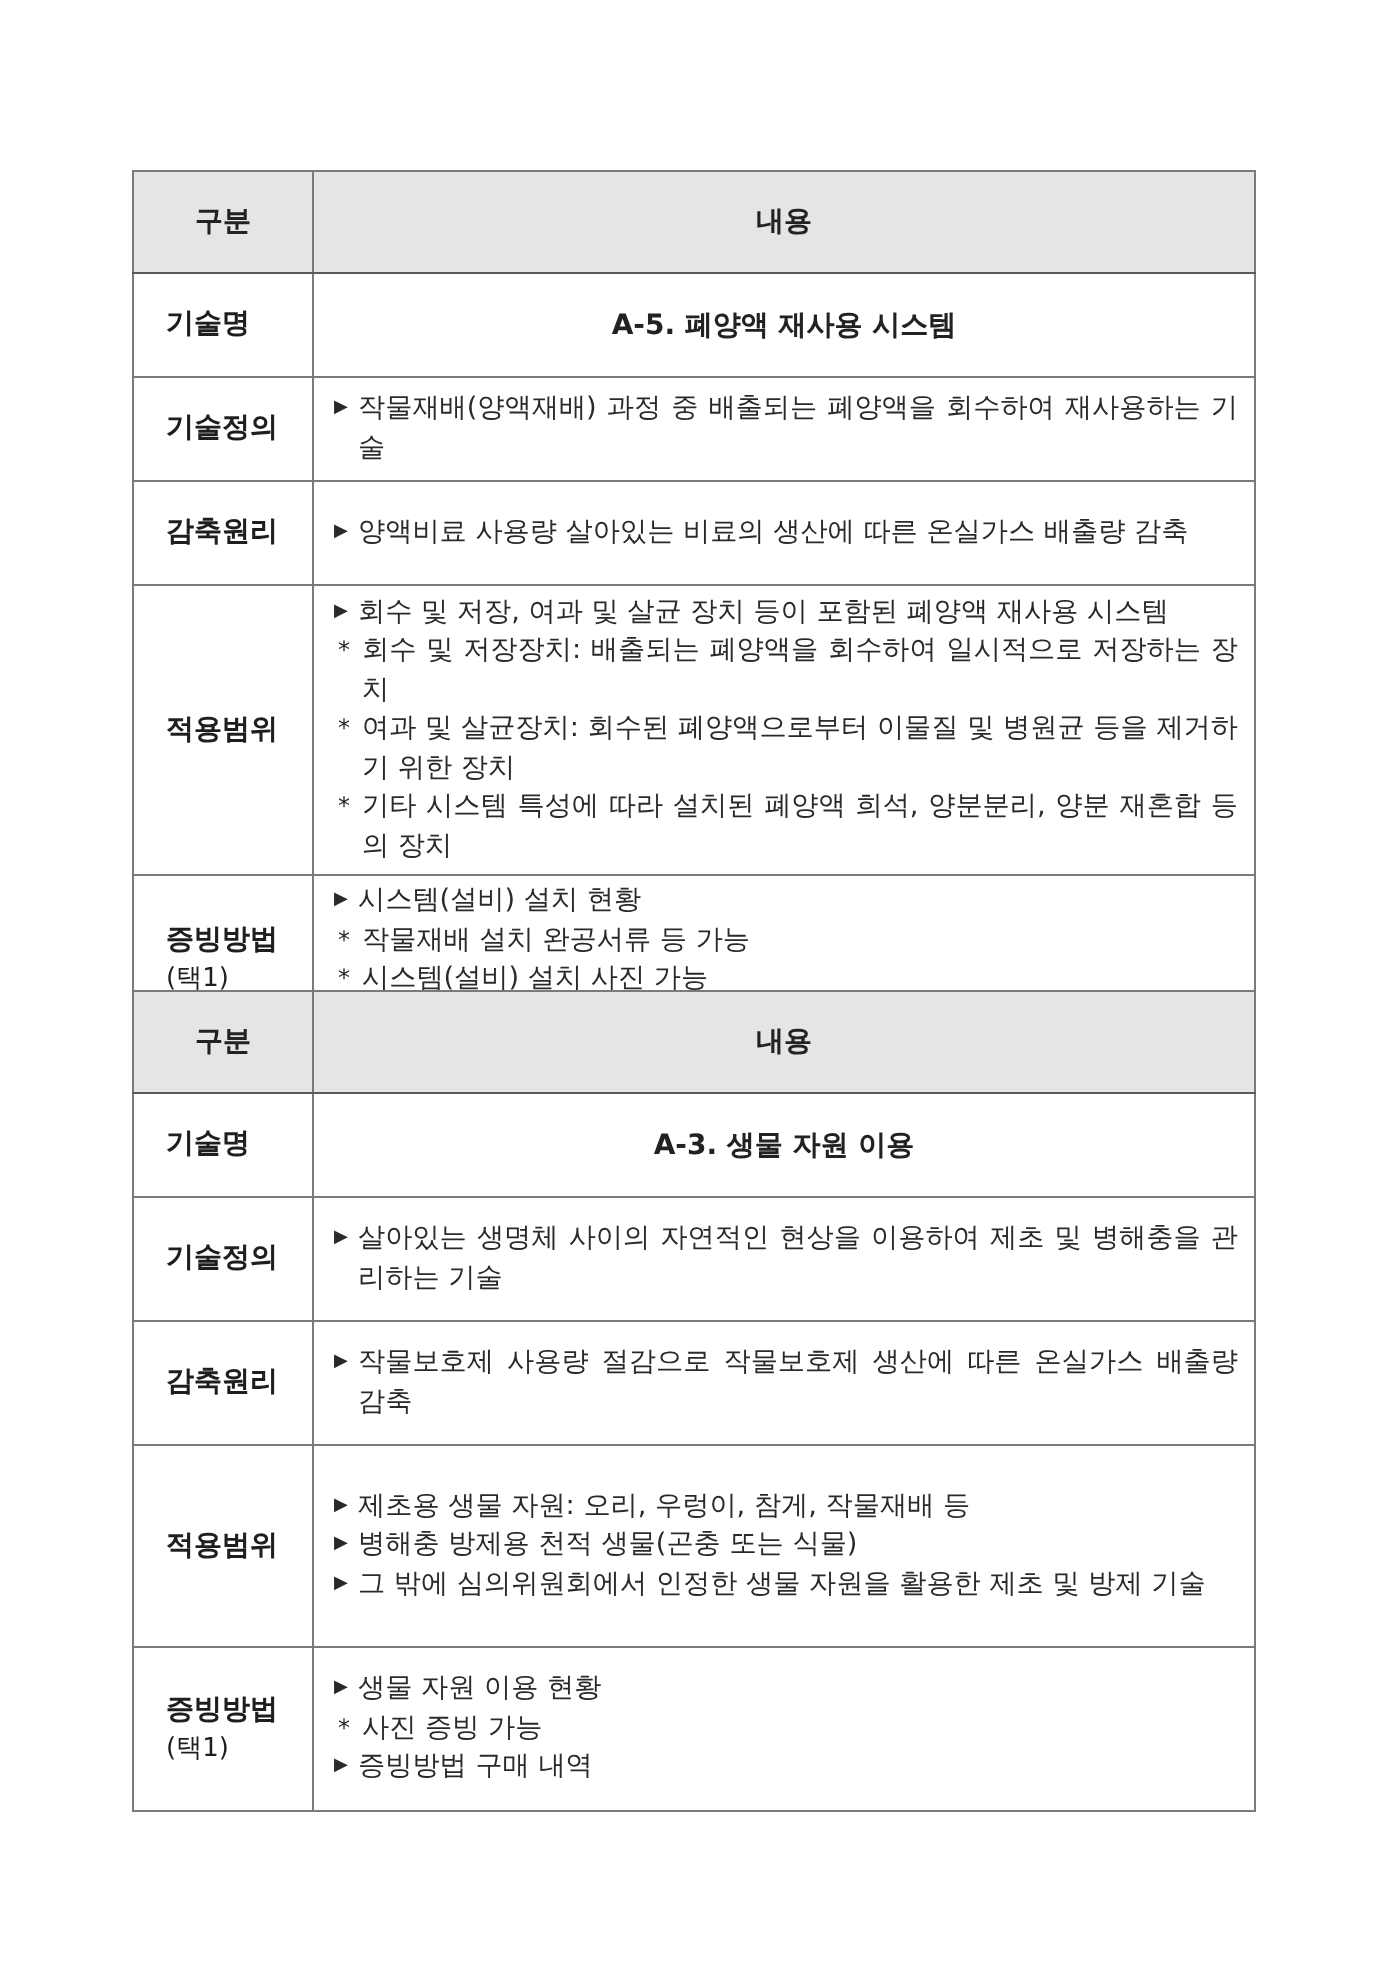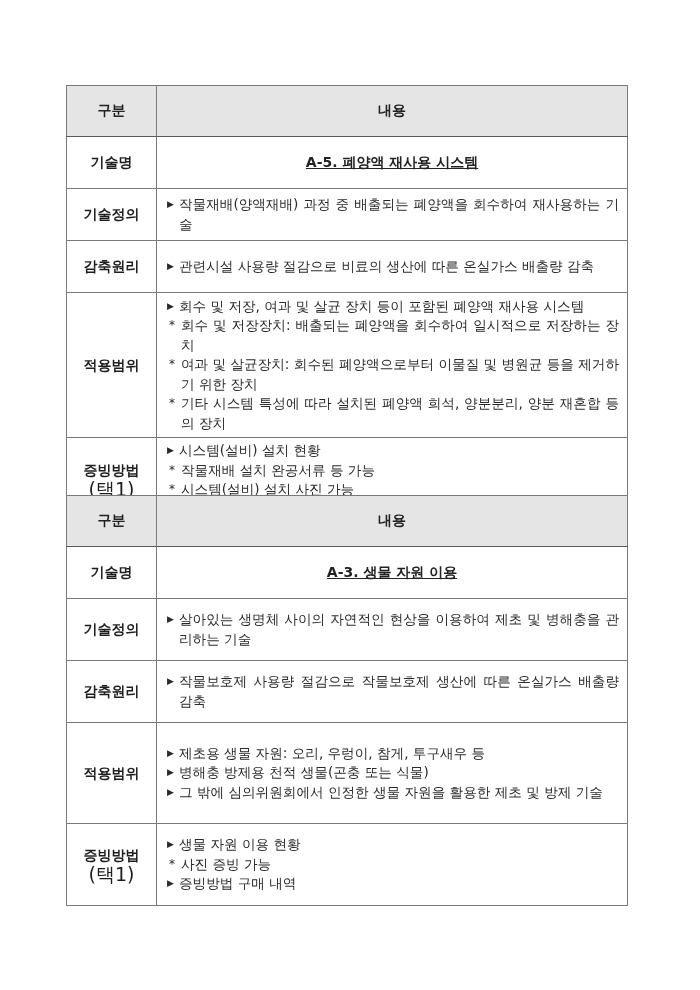--- a/index.html
+++ b/index.html
@@ -33,34 +33,32 @@
     .hdr td {
       background: #e5e5e5;
       font-weight: bold;
       font-size: 14px;
       text-align: center;
       border-bottom: 1.5px solid #5a5a5a;
     }
     .label {
       font-weight: bold;
       font-size: 14px;
-      text-align: center;
       line-height: 19px;
       color: #1e1e1e;
     }
     .label .sub {
       display: block;
       font-weight: normal;
-      font-size: 19px;
+      font-size: 13px;
     }
     .name-cell {
       font-weight: bold;
       font-size: 14px;
       text-align: center;
-      text-decoration: underline;
     }
     .content {
       padding: 3px 8px 3px 10px !important;
       font-size: 13.6px;
       line-height: 19.5px;
       text-align: justify;
       color: #2a2a2a;
     }
     .item {
       display: block;
@@ -101,21 +99,21 @@
   </tr>
   <tr style="height:45px;">
     <td class="label">기술정의</td>
     <td class="content">
       <span class="item bullet"><span class="mark">▶</span><span>작물재배(양액재배) 과정 중 배출되는 폐양액을 회수하여 재사용하는 기술</span></span>
     </td>
   </tr>
   <tr style="height:45px;">
     <td class="label">감축원리</td>
     <td class="content">
-      <span class="item bullet"><span class="mark">▶</span><span>관련시설 사용량 절감으로 비료의 생산에 따른 온실가스 배출량 감축</span></span>
+      <span class="item bullet"><span class="mark">▶</span><span>양액비료 사용량 살아있는 비료의 생산에 따른 온실가스 배출량 감축</span></span>
     </td>
   </tr>
   <tr style="height:145px;">
     <td class="label">적용범위</td>
     <td class="content">
       <span class="item bullet"><span class="mark">▶</span><span>회수 및 저장, 여과 및 살균 장치 등이 포함된 폐양액 재사용 시스템</span></span>
       <span class="item note"><span class="mark">*</span><span>회수 및 저장장치: 배출되는 폐양액을 회수하여 일시적으로 저장하는 장치</span></span>
       <span class="item note"><span class="mark">*</span><span>여과 및 살균장치: 회수된 폐양액으로부터 이물질 및 병원균 등을 제거하기 위한 장치</span></span>
       <span class="item note"><span class="mark">*</span><span>기타 시스템 특성에 따라 설치된 폐양액 희석, 양분분리, 양분 재혼합 등의 장치</span></span>
     </td>
@@ -157,21 +155,21 @@
   </tr>
   <tr style="height:62px;">
     <td class="label">감축원리</td>
     <td class="content">
       <span class="item bullet"><span class="mark">▶</span><span>작물보호제 사용량 절감으로 작물보호제 생산에 따른 온실가스 배출량 감축</span></span>
     </td>
   </tr>
   <tr style="height:101px;">
     <td class="label">적용범위</td>
     <td class="content">
-      <span class="item bullet"><span class="mark">▶</span><span>제초용 생물 자원: 오리, 우렁이, 참게, 투구새우 등</span></span>
+      <span class="item bullet"><span class="mark">▶</span><span>제초용 생물 자원: 오리, 우렁이, 참게, 작물재배 등</span></span>
       <span class="item bullet"><span class="mark">▶</span><span>병해충 방제용 천적 생물(곤충 또는 식물)</span></span>
       <span class="item bullet"><span class="mark">▶</span><span>그 밖에 심의위원회에서 인정한 생물 자원을 활용한 제초 및 방제 기술</span></span>
     </td>
   </tr>
   <tr style="height:82px;">
     <td class="label">
       <span>증빙방법</span>
       <span class="sub">(택1)</span>
     </td>
     <td class="content">

